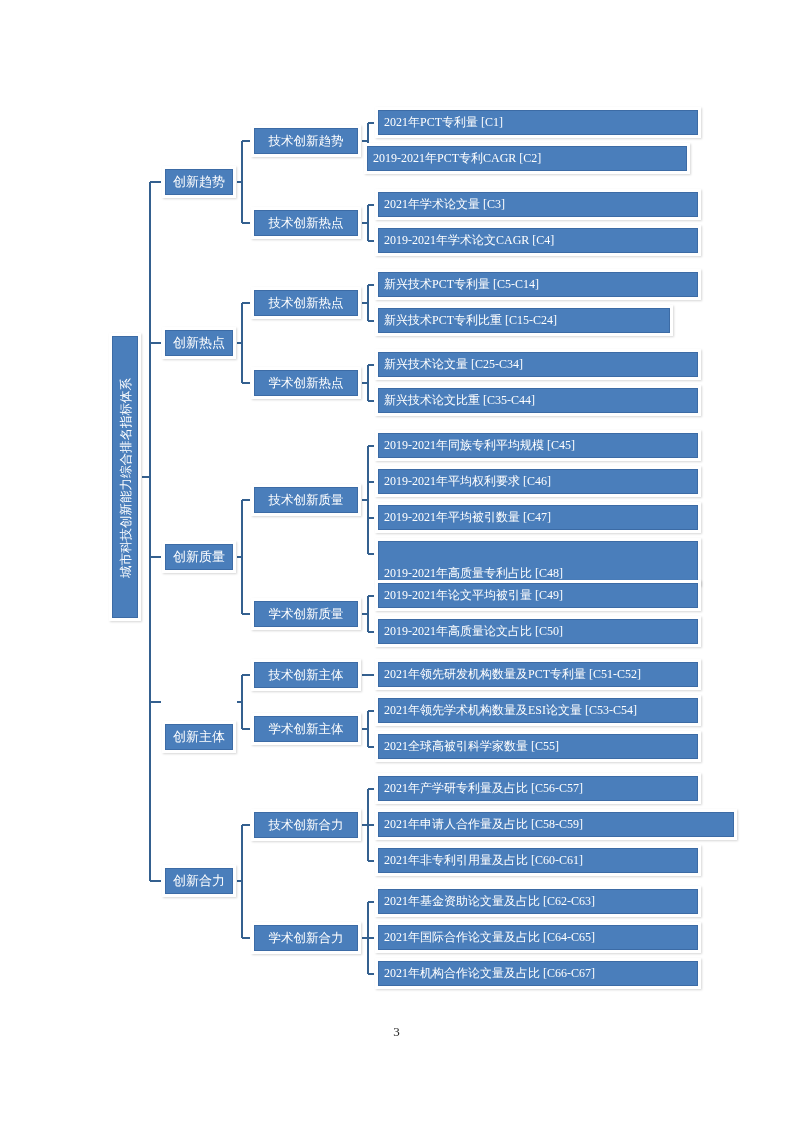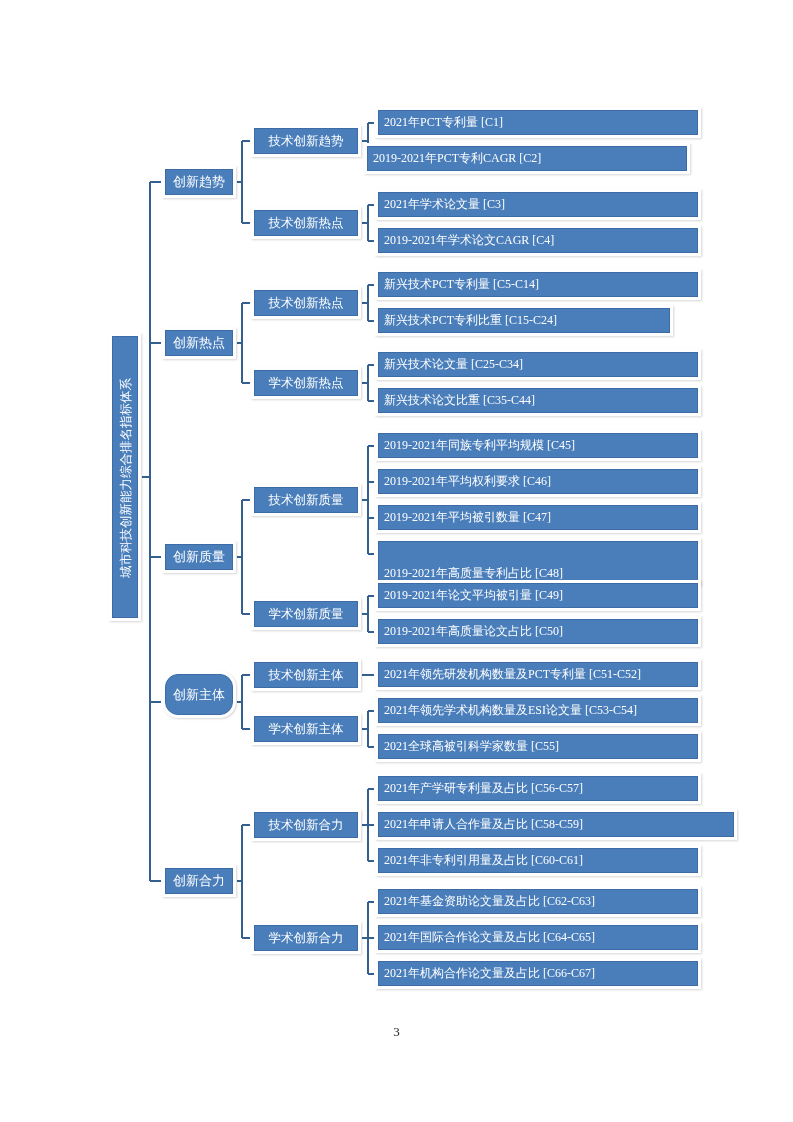--- a/index.html
+++ b/index.html
@@ -308,21 +308,21 @@
       </div>
       <div class="node node-l1" style="top: 169px; left: 165px; width: 68px; height: 26px;">
         <span class="txt">创新趋势</span>
       </div>
       <div class="node node-l1" style="top: 330px; left: 165px; width: 68px; height: 26px;">
         <span class="txt">创新热点</span>
       </div>
       <div class="node node-l1" style="top: 544px; left: 165px; width: 68px; height: 26px;">
         <span class="txt">创新质量</span>
       </div>
-      <div class="node node-l1" style="top: 674px; left: 165px; width: 68px; height: 41px; border-radius: 13px;">
+      <div class="node node-l1" style="top: 724px; left: 165px; width: 68px; height: 26px;">
         <span class="txt">创新主体</span>
       </div>
       <div class="node node-l1" style="top: 868px; left: 165px; width: 68px; height: 26px; align-items: center;">
         <span class="txt">创新合力</span>
       </div>
       <div class="node node-root" style="top: 336px; left: 112px; width: 26px; height: 282px;">
         <span class="txt">城市科技创新能力综合排名指标体系</span>
       </div>
     </div>
 

